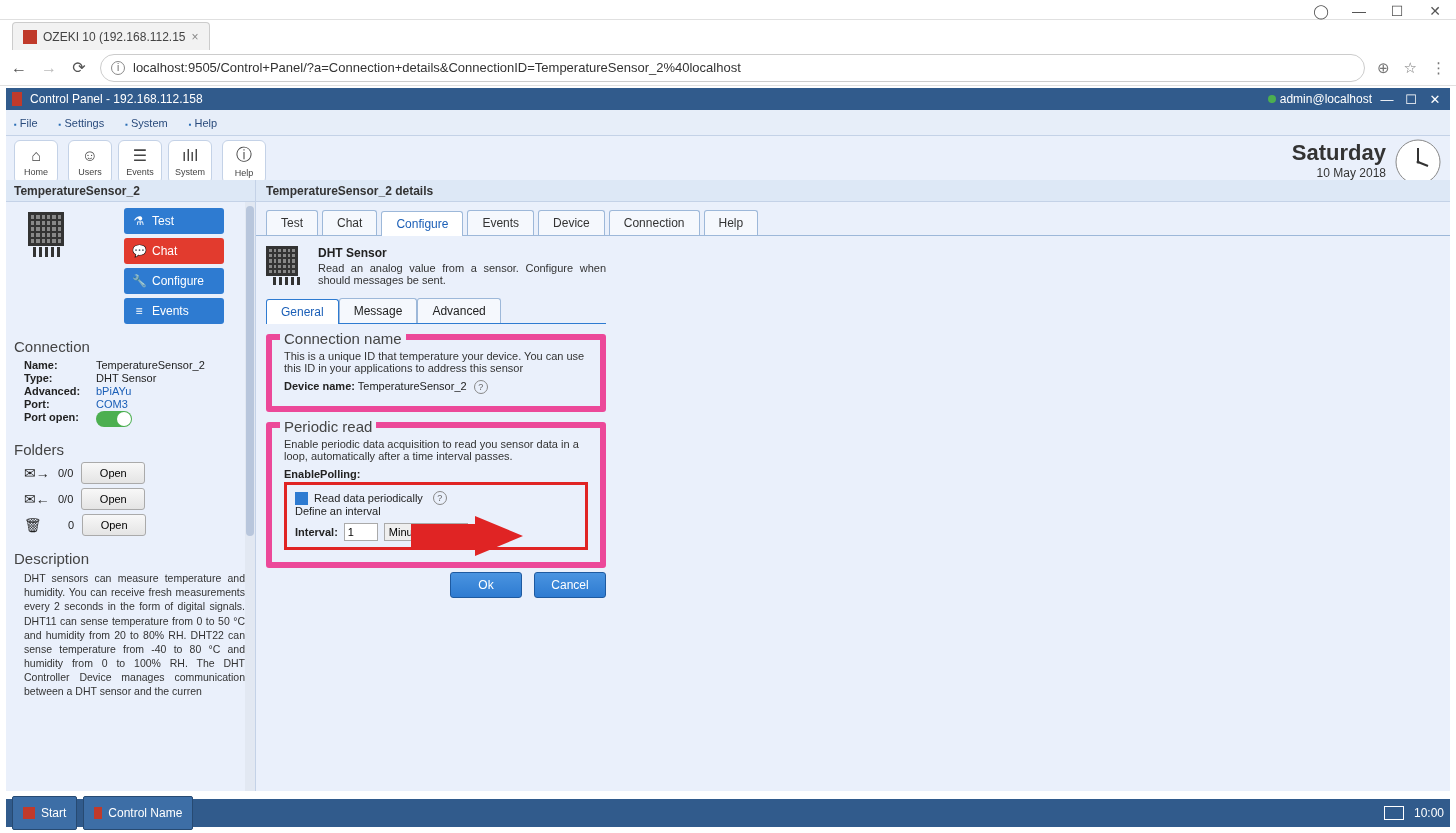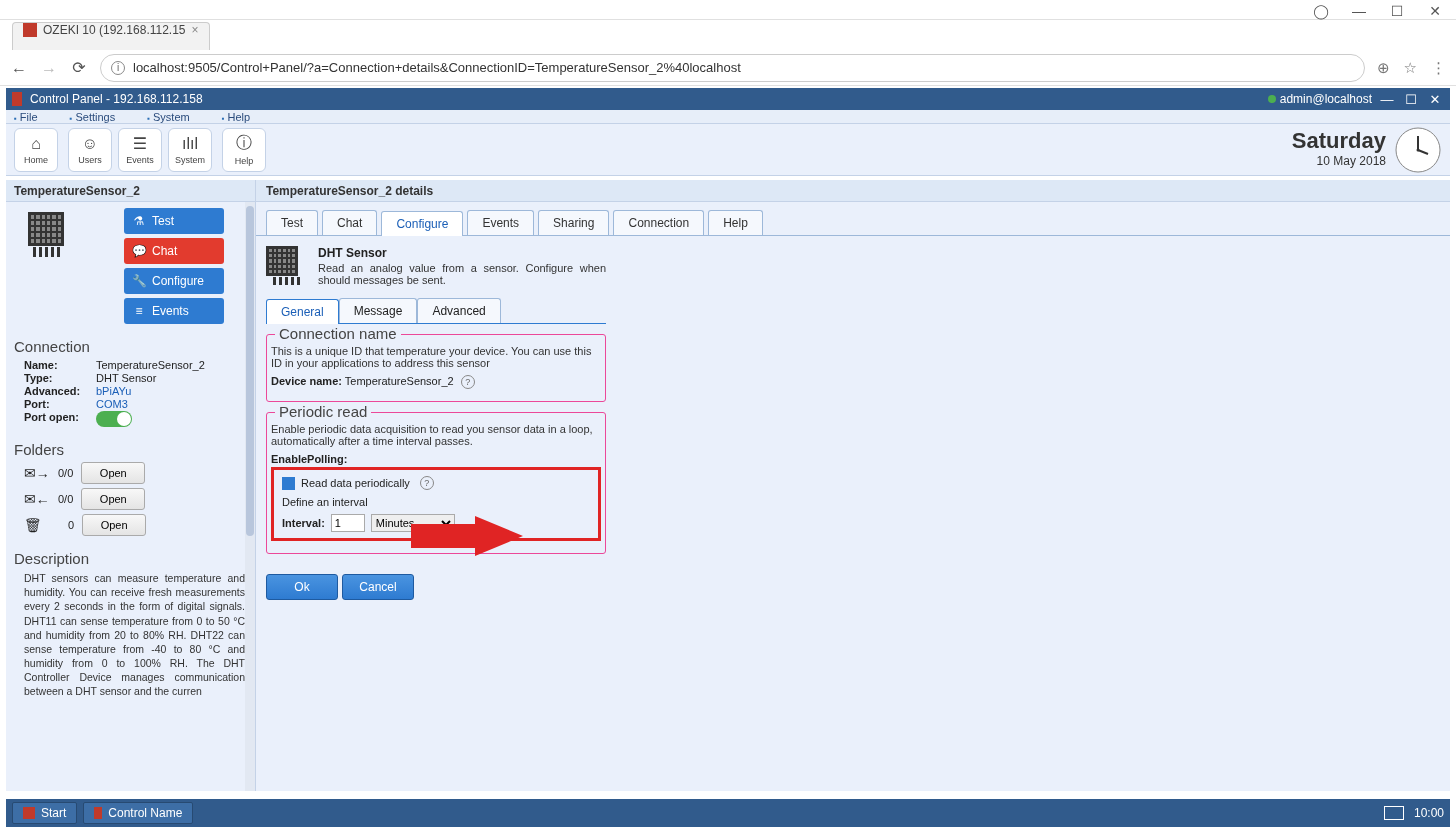--- a/index.html
+++ b/index.html
@@ -1,36 +1,36 @@
 <!DOCTYPE html>
 <html><head>
 <meta charset="utf-8">
 <style>
 *{box-sizing:border-box;margin:0;padding:0;font-family:Arial,Helvetica,sans-serif}
 body{background:#000;width:1456px;height:833px;overflow:hidden;font-size:12px;color:#222}
 .browser-chrome{background:#fff;width:1456px;height:833px;position:relative}
 .chrome-top{height:20px;background:#fff;border-bottom:1px solid #e0e0e0;display:flex;justify-content:flex-end;align-items:center;padding-right:14px;gap:24px;padding-top:2px}
 .chrome-top .ci{width:14px;height:14px;display:inline-flex;align-items:center;justify-content:center;font-size:14px;color:#555}
 .tabbar{height:30px;background:#fff;display:flex;align-items:flex-end;padding-left:12px}
-.tab{height:28px;background:#f2f2f2;border:1px solid #ccc;border-bottom:none;border-radius:4px 4px 0 0;display:flex;align-items:flex-start;padding:0 10px;gap:6px;font-size:12px;color:#444;min-width:180px}
+.tab{height:28px;background:#f2f2f2;border:1px solid #ccc;border-bottom:none;border-radius:4px 4px 0 0;display:flex;align-items:center;padding:0 10px;gap:6px;font-size:12px;color:#444;min-width:180px}
 .tab .fav{width:14px;height:14px;background:#c03a2b;display:inline-block}
 .addrbar{height:36px;display:flex;align-items:center;gap:12px;padding:0 10px;border-bottom:1px solid #e0e0e0;background:#fff}
 .addrbar .nav-icn{width:18px;text-align:center;color:#555;font-size:16px}
 .addrbar .nav-icn.dis{color:#bbb}
 .urlbox{flex:1;display:flex;align-items:center;gap:8px;height:28px;border:1px solid #ccc;border-radius:14px;padding:0 10px;font-size:13px;color:#333}
 .urlbox .info{width:14px;height:14px;border:1px solid #888;border-radius:50%;display:flex;align-items:center;justify-content:center;font-size:10px;color:#666}
 .addrend{display:flex;gap:14px;align-items:center;color:#777;font-size:15px}
 
 .app{position:absolute;left:6px;right:6px;top:88px;bottom:42px}
 .titlebar{height:22px;background:#315b8c;color:#fff;display:flex;align-items:center;padding:0 6px;font-size:12px}
 .titlebar .rbt{width:10px;height:14px;background:#c03a2b;margin-right:8px;display:inline-block}
 .titlebar .spacer{flex:1}
 .titlebar .status-dot{width:8px;height:8px;border-radius:50%;background:#4caf50;margin-right:4px}
 .titlebar .winbtn{width:18px;text-align:center;margin-left:6px;font-size:13px}
-.menubar{height:14px;background:#e7eef9;border-bottom:1px solid #c4d2e7;display:flex;align-items:center;gap:32px;padding-left:8px;font-size:11px;color:#2a4b7c}
+.menubar{height:26px;background:#e7eef9;border-bottom:1px solid #c4d2e7;display:flex;align-items:center;gap:21px;padding-left:8px;font-size:11px;color:#2a4b7c}
 .menubar span::before{content:'\25AA';color:#2a6db5;margin-right:3px;font-size:8px}
 .toolbar{height:52px;background:#eaf0fb;border-bottom:1px solid #c4d2e7;display:flex;align-items:center;padding:0 8px;gap:10px;position:relative}
 .tbgrp{display:flex;gap:6px}
 .tbbtn{width:44px;height:44px;border:1px solid #c4d2e7;border-radius:6px;background:#fff;display:flex;flex-direction:column;align-items:center;justify-content:center;gap:2px}
 .tbbtn .ic{font-size:16px;color:#444}
 .tbbtn .lb{font-size:9px;color:#444}
 .dateblk{position:absolute;right:64px;top:4px;text-align:right}
 .dateblk .d1{font-size:22px;font-weight:bold;color:#333}
 .dateblk .d2{font-size:12px;color:#333}
 .clock{position:absolute;right:8px;top:2px;width:48px;height:48px}
@@ -70,39 +70,39 @@
 .tab1.active{background:#fff;color:#1b5fb7;position:relative;top:1px}
 .cfgbox{margin:10px 10px 0;width:340px}
 .cfg-head{display:flex;gap:12px;margin-bottom:8px}
 .cfg-head .sic{width:40px;height:44px}
 .cfg-head .tt{flex:1}
 .cfg-head .t1{font-weight:bold;font-size:12px;margin-bottom:2px}
 .cfg-head .t2{font-size:11px;color:#333;text-align:justify}
 .tabs2{display:flex;border-bottom:1px solid #2e7bd1}
 .tab2{padding:5px 14px;border:1px solid #9db8d9;border-bottom:none;font-size:12px;background:#f5f8fd;border-radius:3px 3px 0 0;cursor:pointer}
 .tab2.active{background:#fff;border-color:#2e7bd1;color:#1b5fb7;position:relative;top:1px}
-.fieldset{border:1px solid #ec4899;border-radius:3px;margin-top:10px;padding:10px 4px 12px;position:relative}
+.fieldset{border:6px solid #ec4899;border-radius:3px;margin-top:10px;padding:10px 12px 12px;position:relative}
 .fieldset .legend{position:absolute;top:-10px;left:8px;background:#eaf0fb;padding:0 4px;font-size:15px;color:#444}
 .fieldset .help{font-size:11px;color:#333;margin-bottom:6px}
 .fieldset .dn{font-size:11px}
 .fieldset .dn b{font-weight:bold}
 .qm{display:inline-flex;width:14px;height:14px;border:1px solid #888;border-radius:50%;align-items:center;justify-content:center;font-size:9px;color:#666;margin-left:4px}
 .redbox{border:3px solid #e02424;padding:6px 8px;margin-top:2px}
 .chkrow{display:flex;align-items:center;gap:6px;font-size:11px}
 .chk{width:13px;height:13px;border:1px solid #2e7bd1;background:#2e7bd1}
 .ivrow{display:flex;align-items:center;gap:6px;font-size:11px;margin-top:6px}
 .ivrow input{width:34px;height:18px;border:1px solid #aaa;font-size:11px;padding:0 3px}
 .ivrow select{height:18px;border:1px solid #aaa;font-size:11px;width:84px}
-.btnrow{display:flex;gap:4px;margin-top:20px;width:340px;margin-left:10px}
+.btnrow{display:flex;gap:12px;margin-top:4px;justify-content:flex-end;width:340px;margin-left:10px}
 .pbtn{width:72px;height:26px;border:1px solid #1e5aa0;background:linear-gradient(#4a94e0,#2e7bd1);color:#fff;border-radius:3px;font-size:12px}
 
 .arrow{position:absolute;left:155px;top:336px;width:112px;height:40px;z-index:5}
 
 .taskbar{position:absolute;left:6px;right:6px;bottom:6px;height:28px;background:#315b8c;display:flex;align-items:center;padding:0 6px;gap:6px}
-.taskbar .tbn{height:22px;padding:0 10px;background:#3d6ea6;border:1px solid #274a72;color:#fff;font-size:12px;display:flex;align-items:center;gap:6px;border-radius:2px}
+.taskbar .tbn{height:34px;padding:0 10px;background:#3d6ea6;border:1px solid #274a72;color:#fff;font-size:12px;display:flex;align-items:center;gap:6px;border-radius:2px}
 .taskbar .tbn .fav2{width:12px;height:12px;background:#c03a2b}
 .taskbar .tbn .rbt2{width:8px;height:12px;background:#c03a2b}
 .taskbar .tr{margin-left:auto;display:flex;align-items:center;gap:10px;color:#fff;font-size:12px}
 .taskbar .kbd{width:20px;height:14px;border:1px solid #fff}
 </style>
 </head>
 <body>
 
 <div class="browser-chrome">
   <div class="chrome-top">
@@ -300,21 +300,21 @@
         </div>
       </div>
 
       <div class="mainpane">
         <div class="hdr">TemperatureSensor_2 details</div>
         <div class="tabs1">
           <div class="tab1">Test</div>
           <div class="tab1">Chat</div>
           <div class="tab1 active">Configure</div>
           <div class="tab1">Events</div>
-          <div class="tab1">Sharing</div>
+          <div class="tab1">Device</div>
           <div class="tab1">Connection</div>
           <div class="tab1">Help</div>
         </div>
 
         <div class="cfgbox">
           <div class="cfg-head">
             <div class="sic">
               <div class="chip" style="width:32px;height:30px;display:grid;grid-template-columns:repeat(6,1fr);grid-template-rows:repeat(5,1fr);gap:2px;padding:3px;background:#333">
                   <i style="background:#888"></i>
                   <i style="background:#888"></i>
@@ -375,21 +375,21 @@
           <div class="fieldset">
             <div class="legend">Periodic read</div>
             <div class="help">Enable periodic data acquisition to read you sensor data in a loop, automatically after a time interval passes.</div>
             <div style="font-size:11px;font-weight:bold">EnablePolling:</div>
             <div class="redbox">
               <div class="chkrow">
                 <span class="chk"></span>
                 <span>Read data periodically</span>
                 <span class="qm">?</span>
               </div>
-              <div style="font-size:11px;margin-top:6px">Define an interval</div>
+              <div style="font-size:11px;">Define an interval</div>
               <div class="ivrow">
                 <b>Interval:</b>
                 <input value="1" style="">
                 <select><option>Minutes</option></select>
               </div>
             </div>
           </div>
         </div>
         <div class="btnrow">
           <button class="pbtn">Ok</button>

